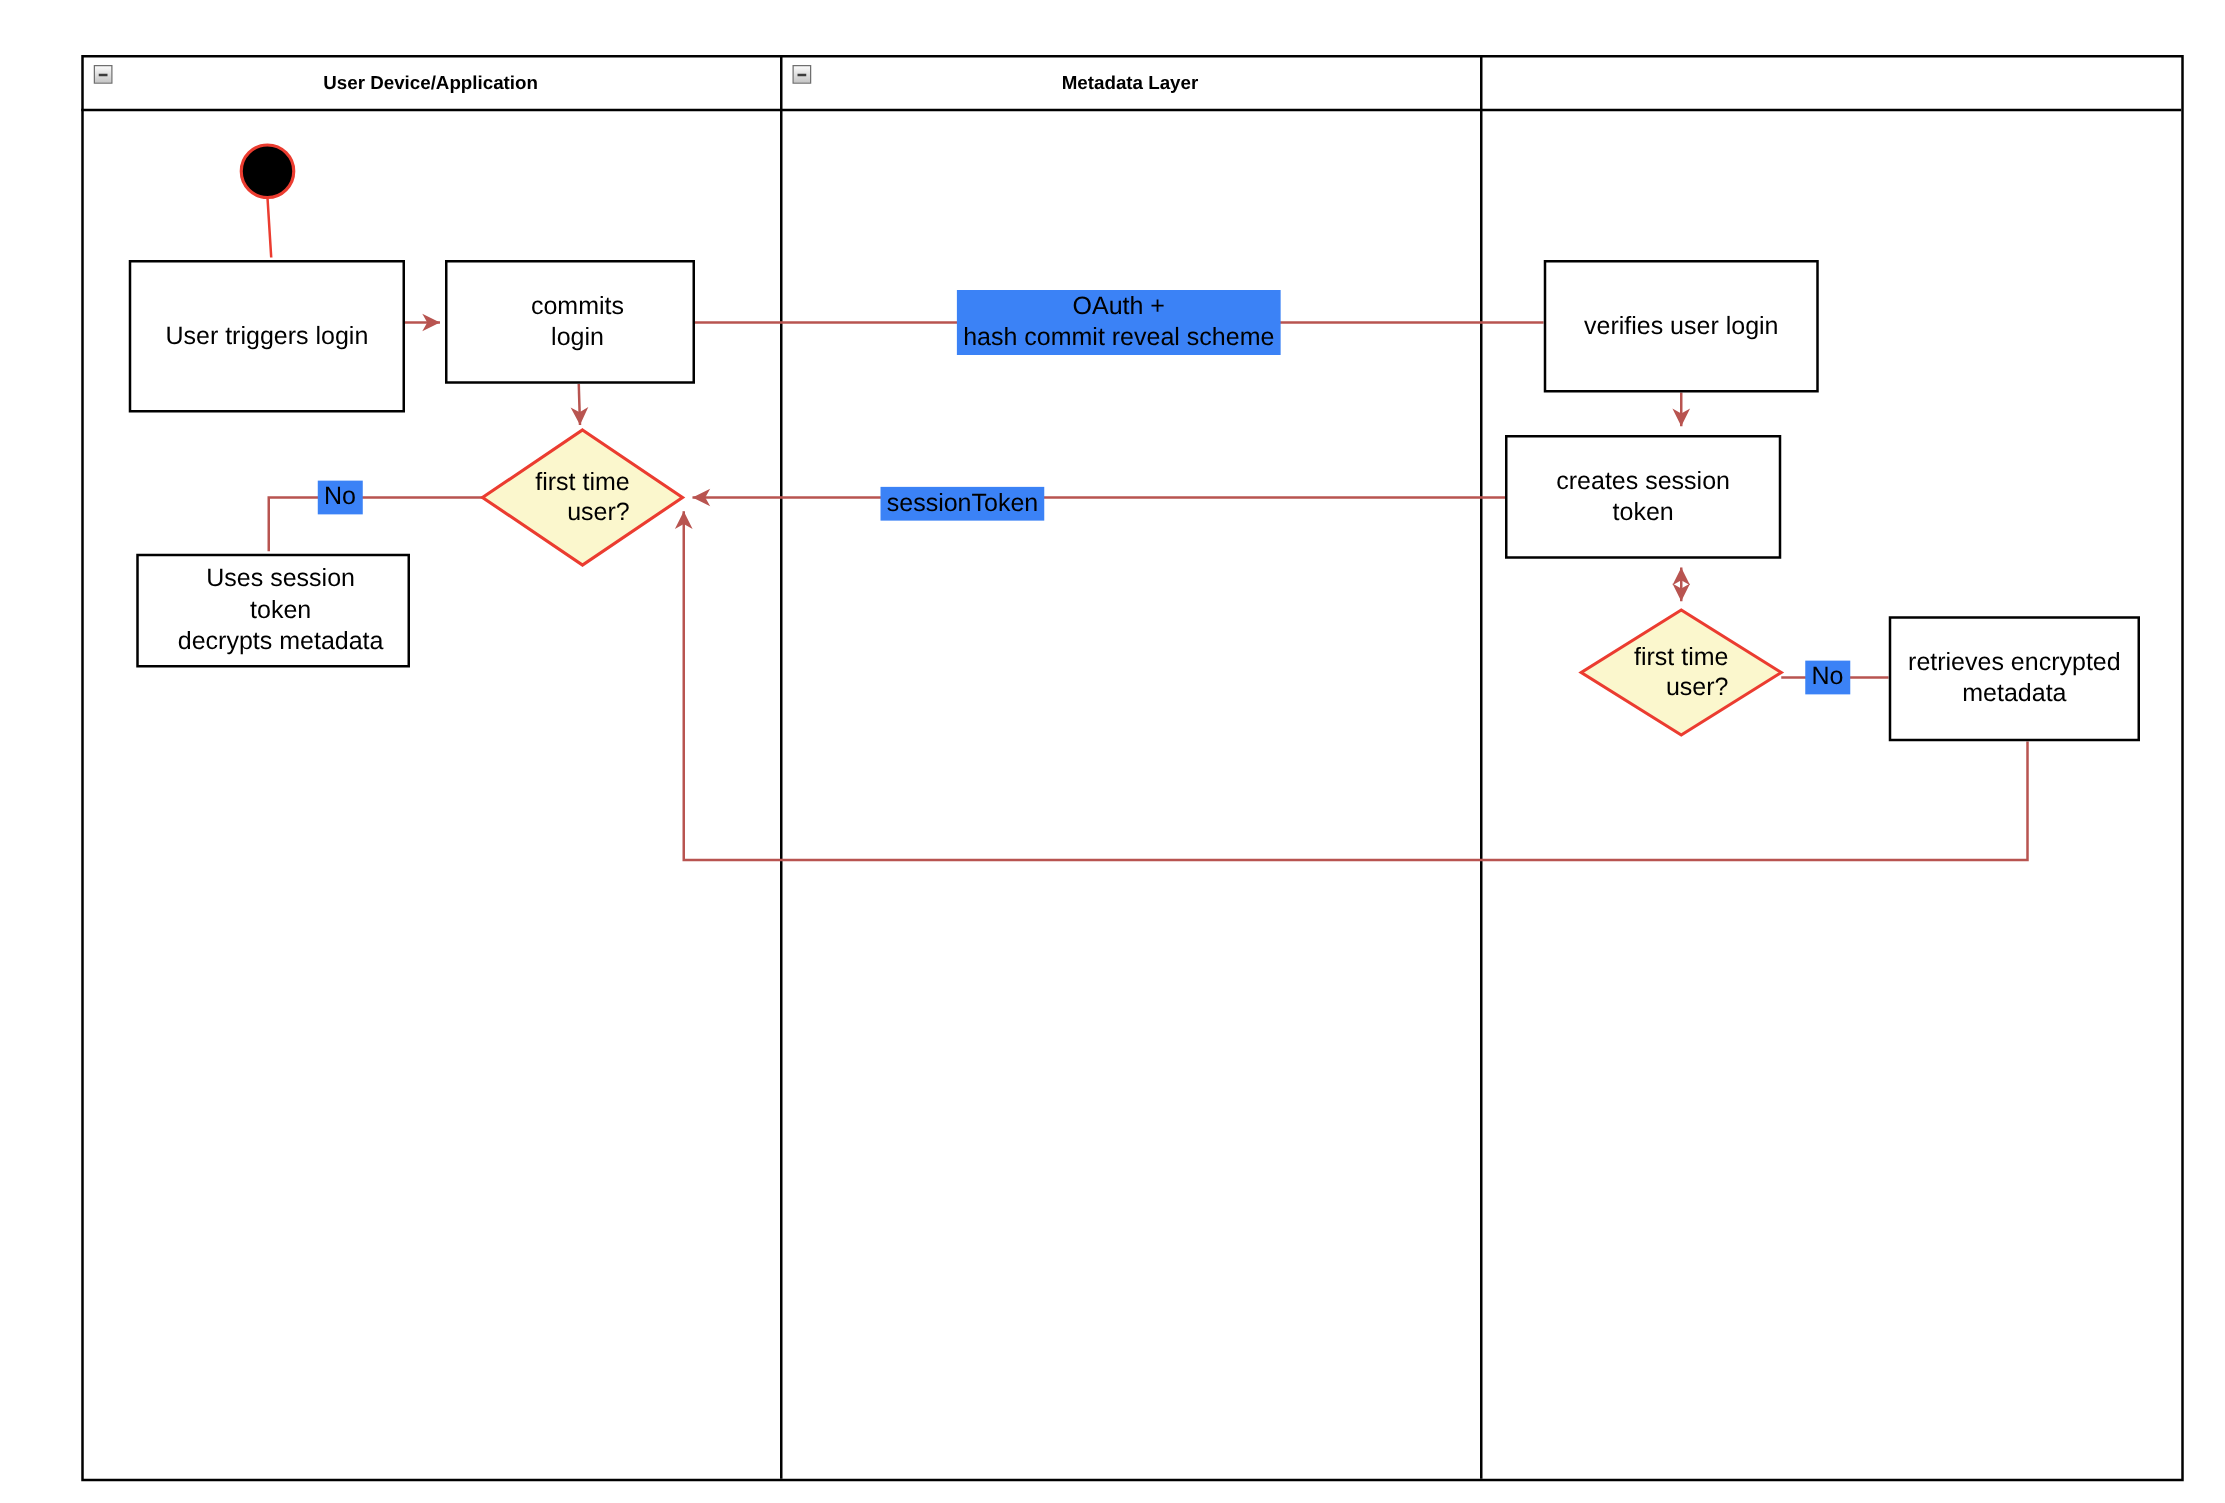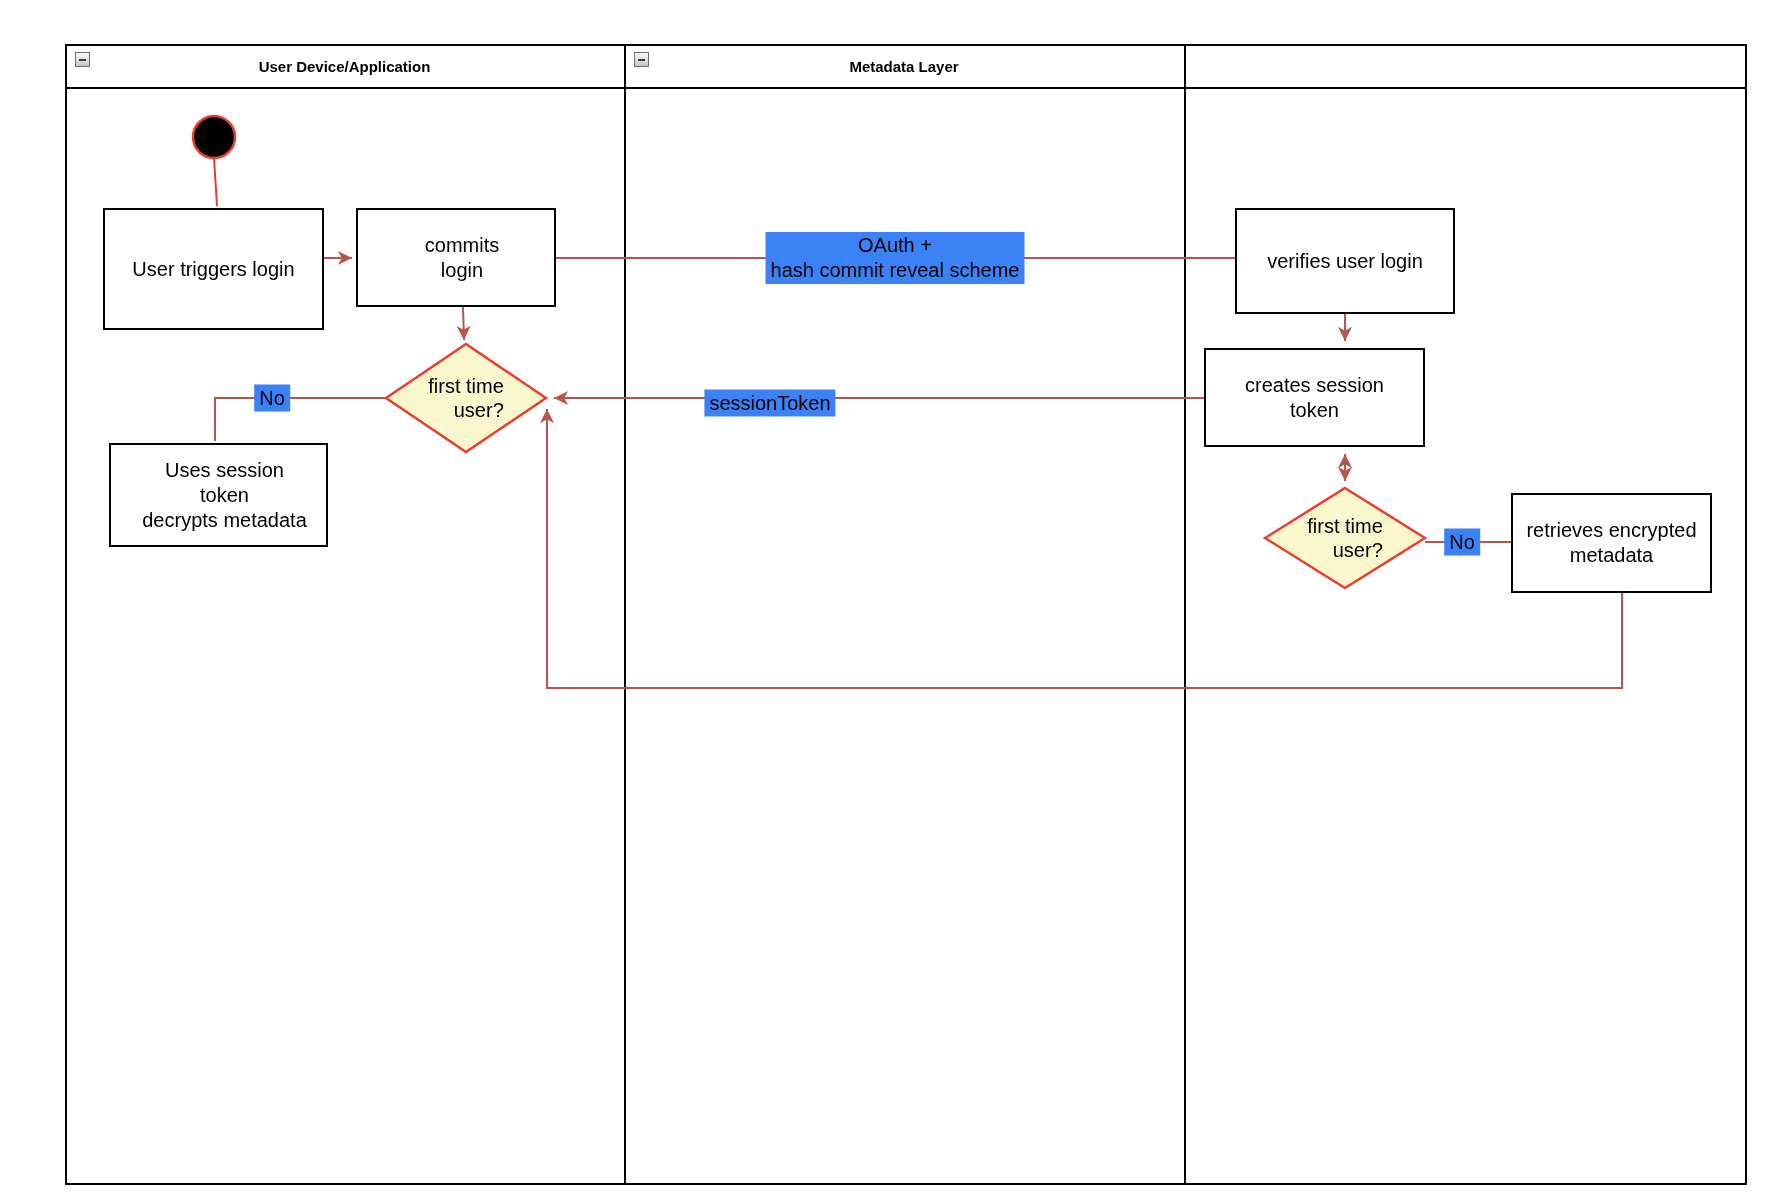--- a/index.html
+++ b/index.html
@@ -80,21 +80,21 @@
 
     <path d="M1622,593 L1622,688 L547,688 L547,409" fill="none" stroke="#B85450" stroke-width="2" marker-end="url(#arr)"></path>
 
     <polygon points="466,344 546,398 466,452 386,398" fill="#FBF7CD" stroke="#EB3C30" stroke-width="2.5"></polygon>
     <polygon points="1345,488 1425,538 1345,588 1265,538" fill="#FBF7CD" stroke="#EB3C30" stroke-width="2.5"></polygon>
   </svg>
 
   <div class="node" style="left:103px;top:208px;width:221px;height:122px;">User triggers login</div>
   <div class="node" style="left:356px;top:208px;width:200px;height:99px;padding-left:12px;">commits
 login</div>
-  <div class="node" style="left:109px;top:443px;width:219px;height:104px;padding-left:12px;">Uses session
+  <div class="node" style="left:109px;top:443px;width:219px;height:91px;padding-left:12px;">Uses session
 token
 decrypts metadata</div>
   <div class="node" style="left:1235px;top:208px;width:220px;height:106px;">verifies user login</div>
   <div class="node" style="left:1178px;top:348px;width:221px;height:99px;margin-left:26px;">creates session
 token</div>
   <div class="node" style="left:1511px;top:493px;width:201px;height:100px;">retrieves encrypted
 metadata</div>
 
   <div class="dlabel" style="left:466px;top:398px;">first time
 user?</div>

